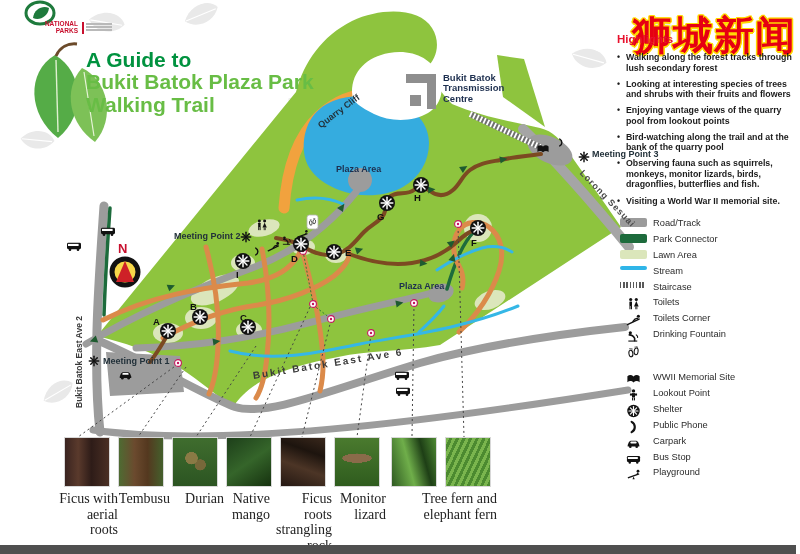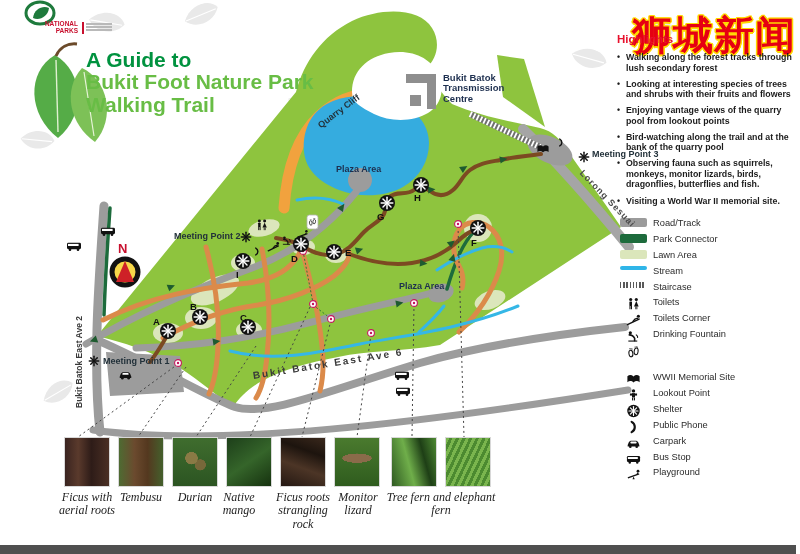--- a/index.html
+++ b/index.html
@@ -45,22 +45,22 @@
 
   
   .mlab{position:absolute;font-size:9px;font-weight:bold;color:#22313a;white-space:nowrap;}
   .mlab.navy{color:#1D2F4F;}
   .rot{transform-origin:left top;}
   .marker-letter{position:absolute;font-size:9.5px;font-weight:bold;color:#101010;}
   .compass-n{position:absolute;left:118px;top:241px;color:#C8102E;font-weight:bold;font-size:13px;}
 
   
   .photo{position:absolute;top:437px;width:46px;height:50px;border:1px solid #d8d8d8;box-sizing:border-box;}
-  .cap{position:absolute;top:491px;font-family:"Liberation Serif",serif;font-style:italic;
-       font-size:12px;color:#222;text-align:center;line-height:1.12;}
+  .cap{position:absolute;top:491px;font-family:"Liberation Serif",serif;
+       font-size:14px;color:#222;text-align:right;line-height:1.12;}
   .p1{background:linear-gradient(90deg,#3a2420,#5a3a2c 30%,#2e1c18 60%,#4a2f24);}
   .p2{background:linear-gradient(90deg,#4e6b32,#6b4a2e 35%,#54381f 65%,#44602c);}
   .p3{background:radial-gradient(circle at 42% 42%,#8a7a45 16%,transparent 17%),
                  radial-gradient(circle at 62% 56%,#77683a 14%,transparent 15%),
                  linear-gradient(#3f6d2e,#2c5522);}
   .p4{background:linear-gradient(145deg,#1d3f1a,#35652a 50%,#16320f);}
   .p5{background:linear-gradient(20deg,#241812,#4c3526 40%,#1d140e 70%,#3a281c);}
   .p6{background:radial-gradient(ellipse 55% 16% at 50% 42%,#8a6b4a 60%,transparent 61%),
                  linear-gradient(#4a7a2e,#2f5c1e);}
   .p7{background:linear-gradient(75deg,#2f5a22,#6fae4a 40%,#1e3f16 70%,#4e8a33);}
@@ -381,21 +381,21 @@
     <div class="rule"></div>
     <div class="tag">
         <i></i>
         <i></i>
         <i></i>
       </div>
   </div>
 
   <div class="abs title">
     <div class="t1">A Guide to</div>
-    <div class="t2">Bukit Foot Nature Park</div>
+    <div class="t2">Bukit Batok Plaza Park</div>
     <div class="t2">Walking Trail</div>
   </div>
 
   <div class="abs watermark">狮城新闻</div>
 
   <div class="abs highlights">
     <div class="hd">Highlights</div>
     <div class="hitem">
         <span class="bu">•</span>
         <span>Walking along the forest tracks through lush secondary forest</span>

